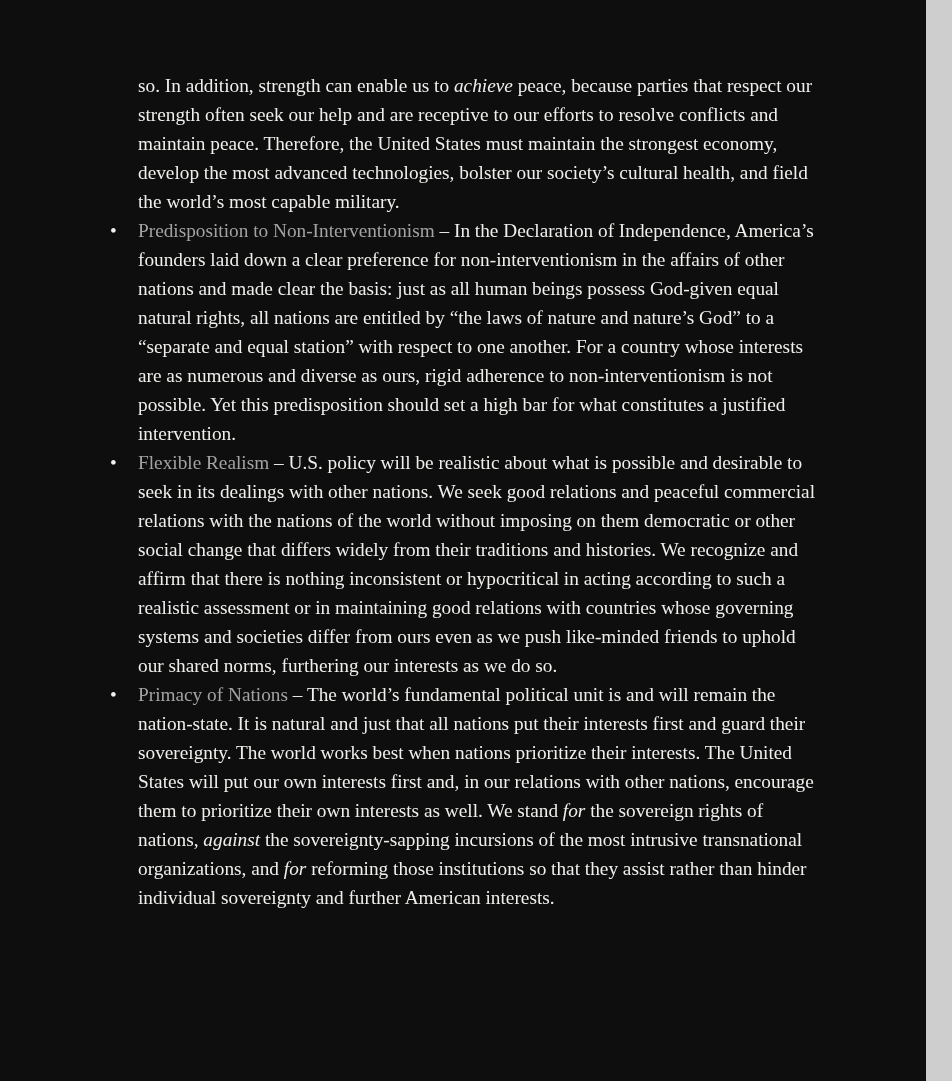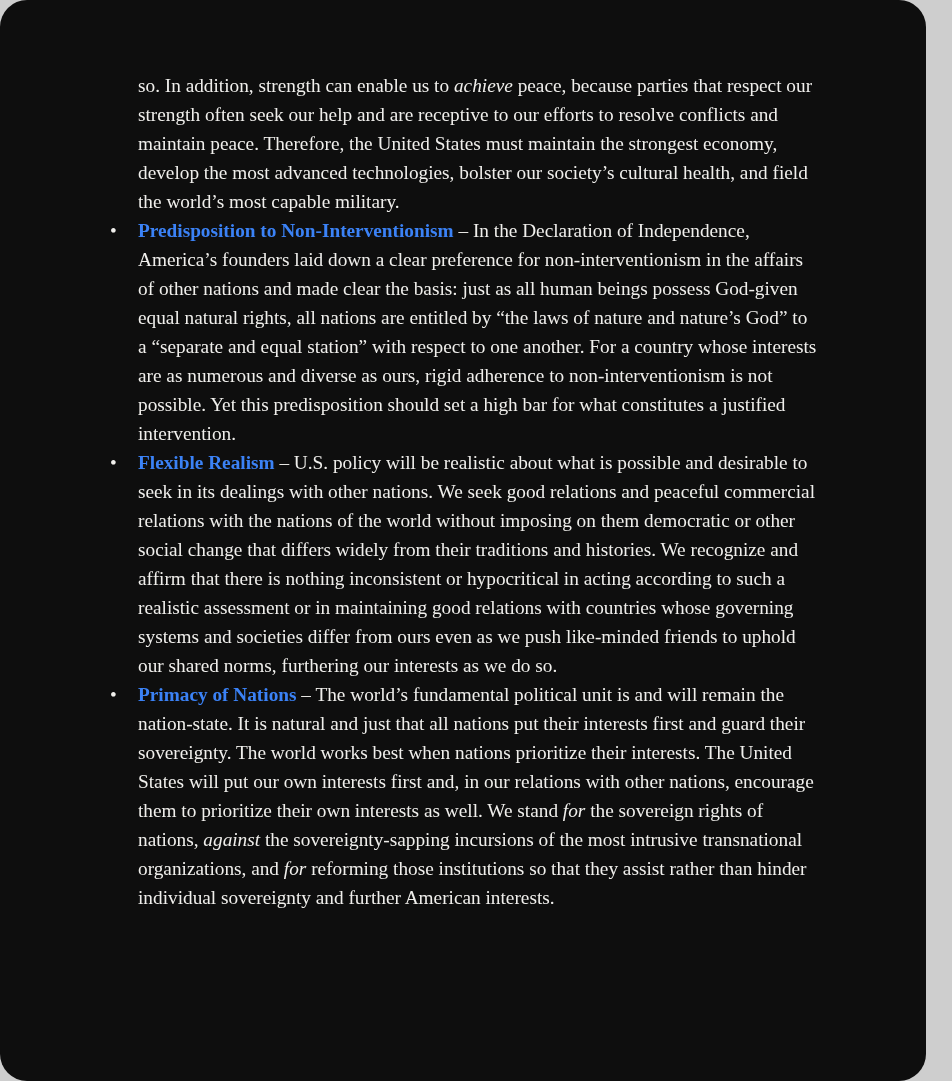--- a/index.html
+++ b/index.html
@@ -15,21 +15,20 @@
     background: #cecece;
     font-family: "Liberation Serif", "DejaVu Serif", serif;
   }
   .page {
     position: absolute;
     left: 0;
     top: 0;
     width: 926px;
     height: 1081px;
     background: #0e0e0e;
-    border-radius: 27px;
   }
   .scrollbar-track {
     position: absolute;
     right: 0;
     top: 0;
     width: 26px;
     height: 1081px;
     background: #cecece;
   }
   .textcol {
@@ -56,21 +55,21 @@
     margin: 0;
     padding: 0;
   }
   .marker {
     position: absolute;
     left: -28px;
     top: 0;
     font-size: 19.3px;
     color: #f0efec;
   }
-  .b { font-weight: bold; color: #3b82f6; }
+  .b { font-weight: normal; color: #a3a3a3; }
   .i { font-style: italic; }
 </style>
 </head>
 <body>
 
 <div class="screen">
   <div class="page">
     <div class="textcol">
 
       <p><span>so. In addition, strength can enable us to </span><span class="i">achieve</span><span> peace, because parties that respect our strength often seek our help and are receptive to our efforts to resolve conflicts and maintain peace. Therefore, the United States must maintain the strongest economy, develop the most advanced technologies, bolster our society’s cultural health, and field the world’s most capable military.</span></p>

